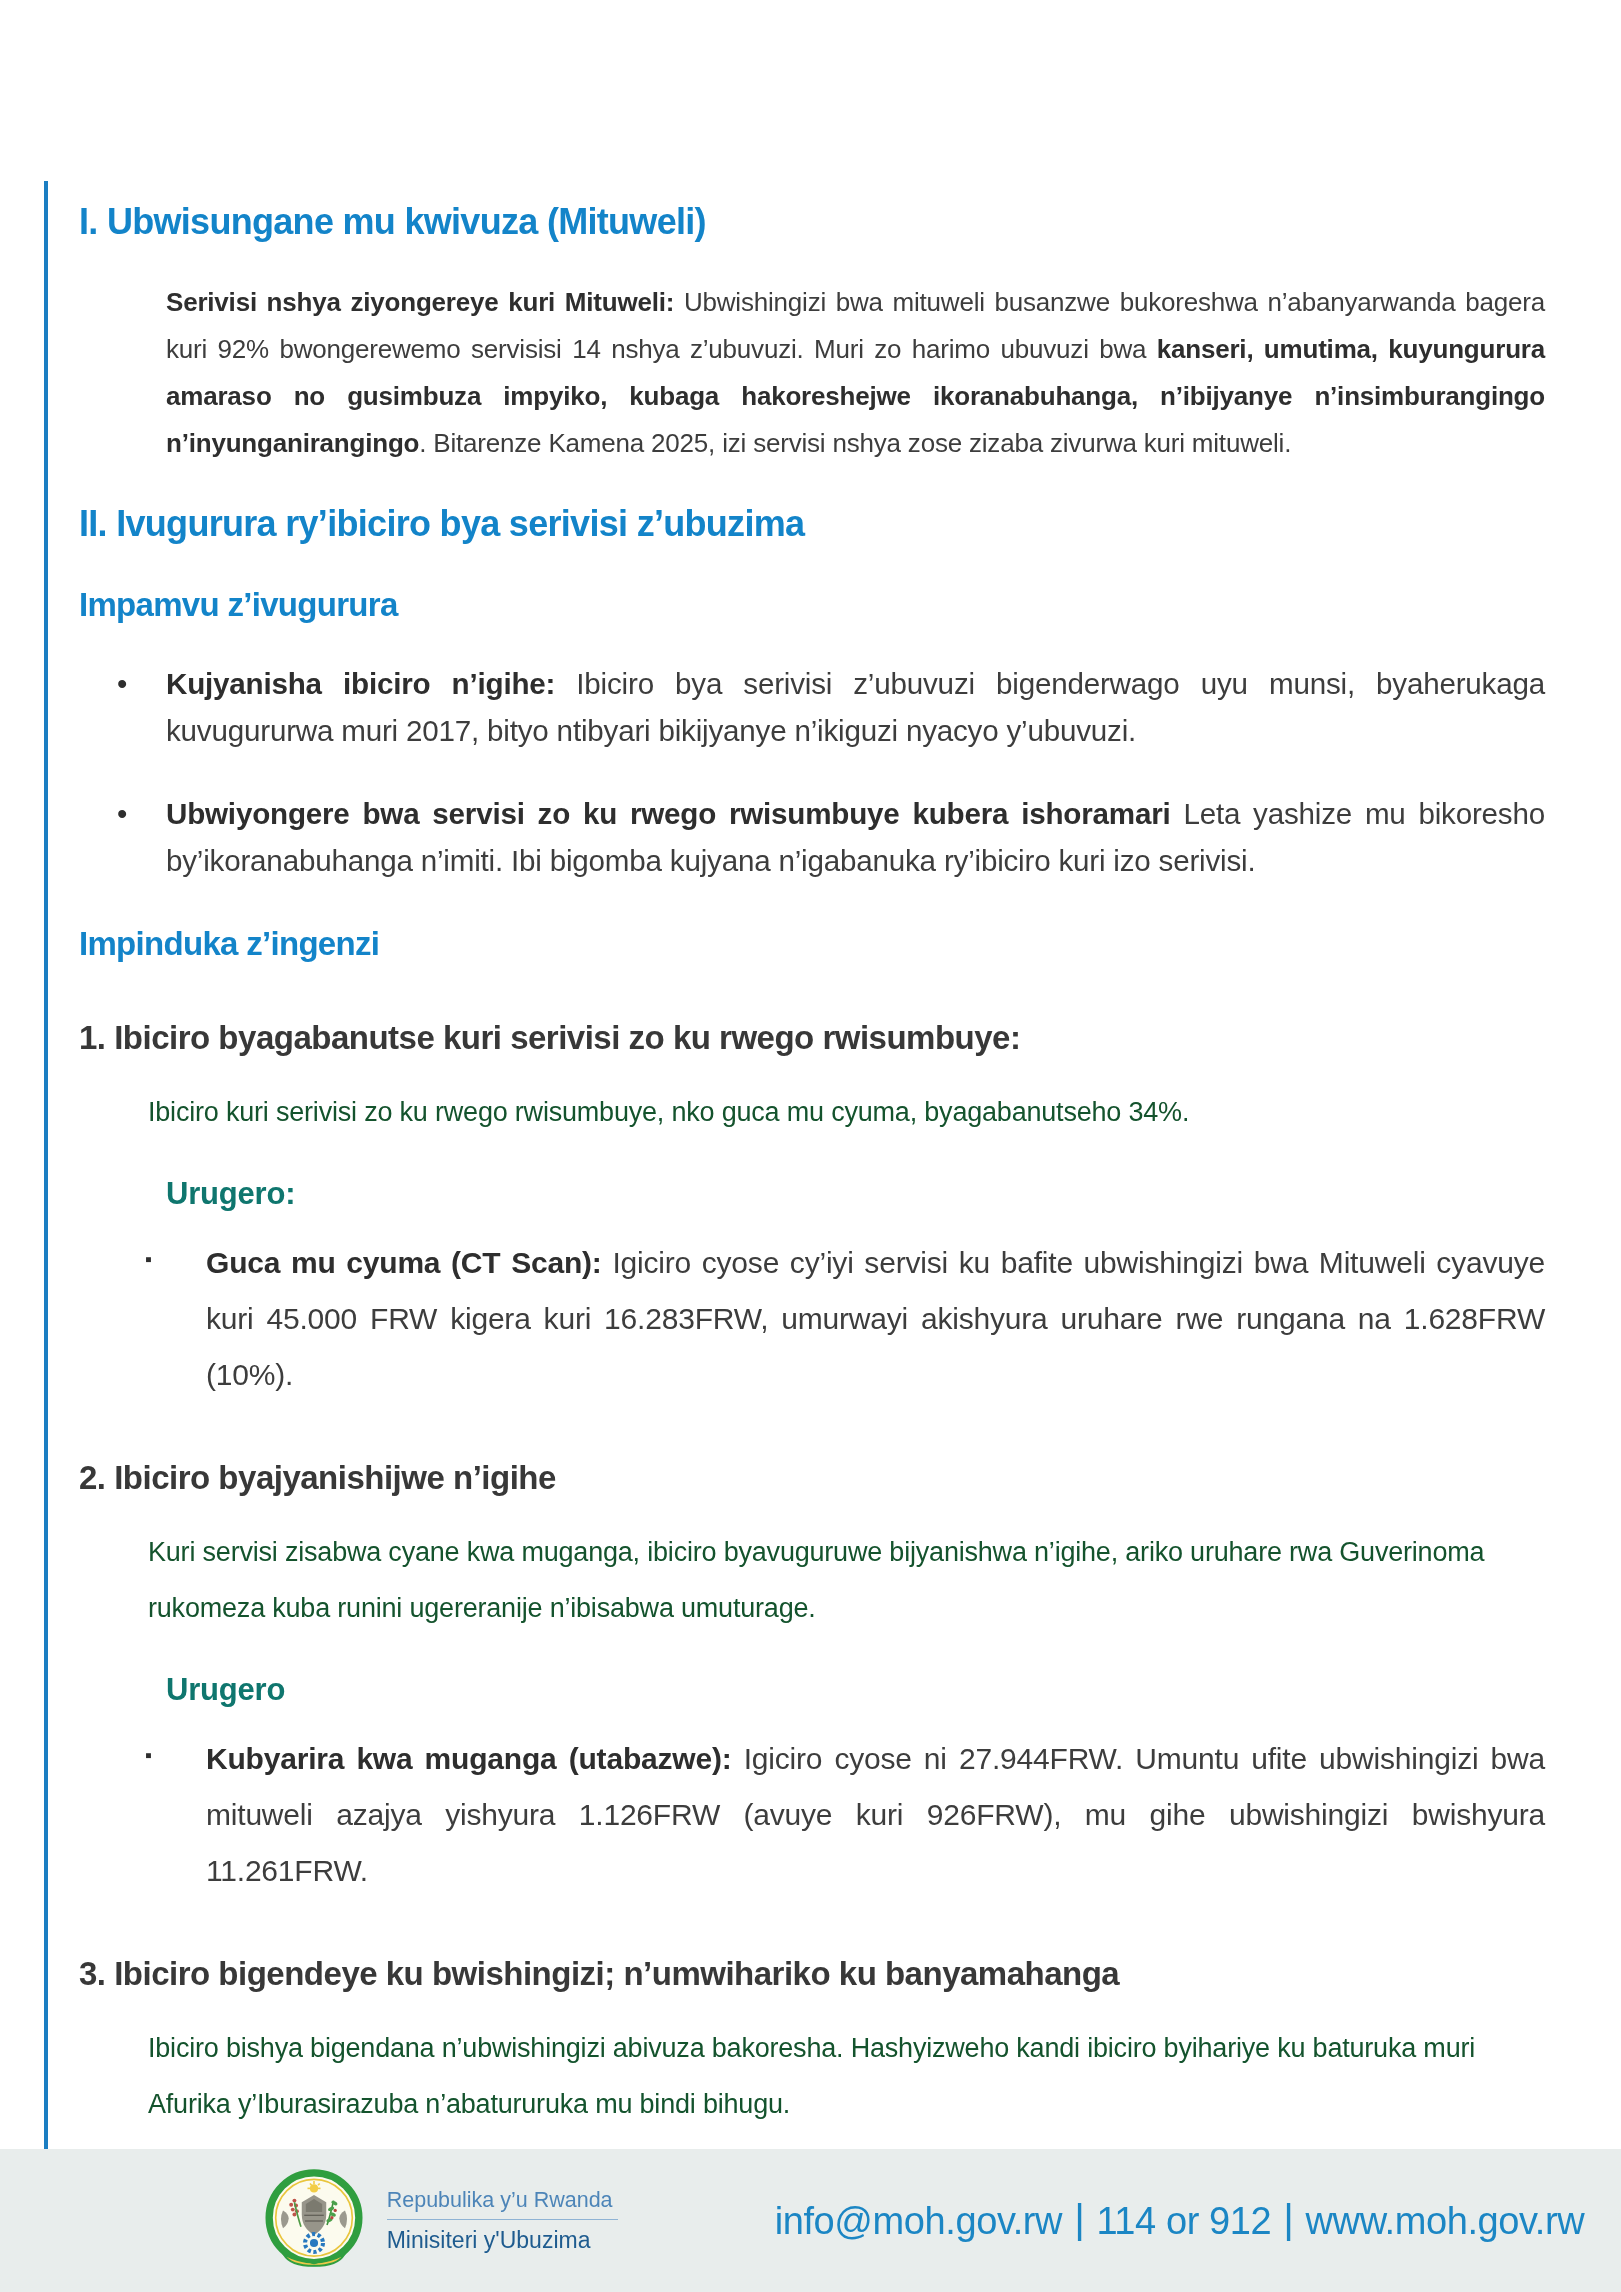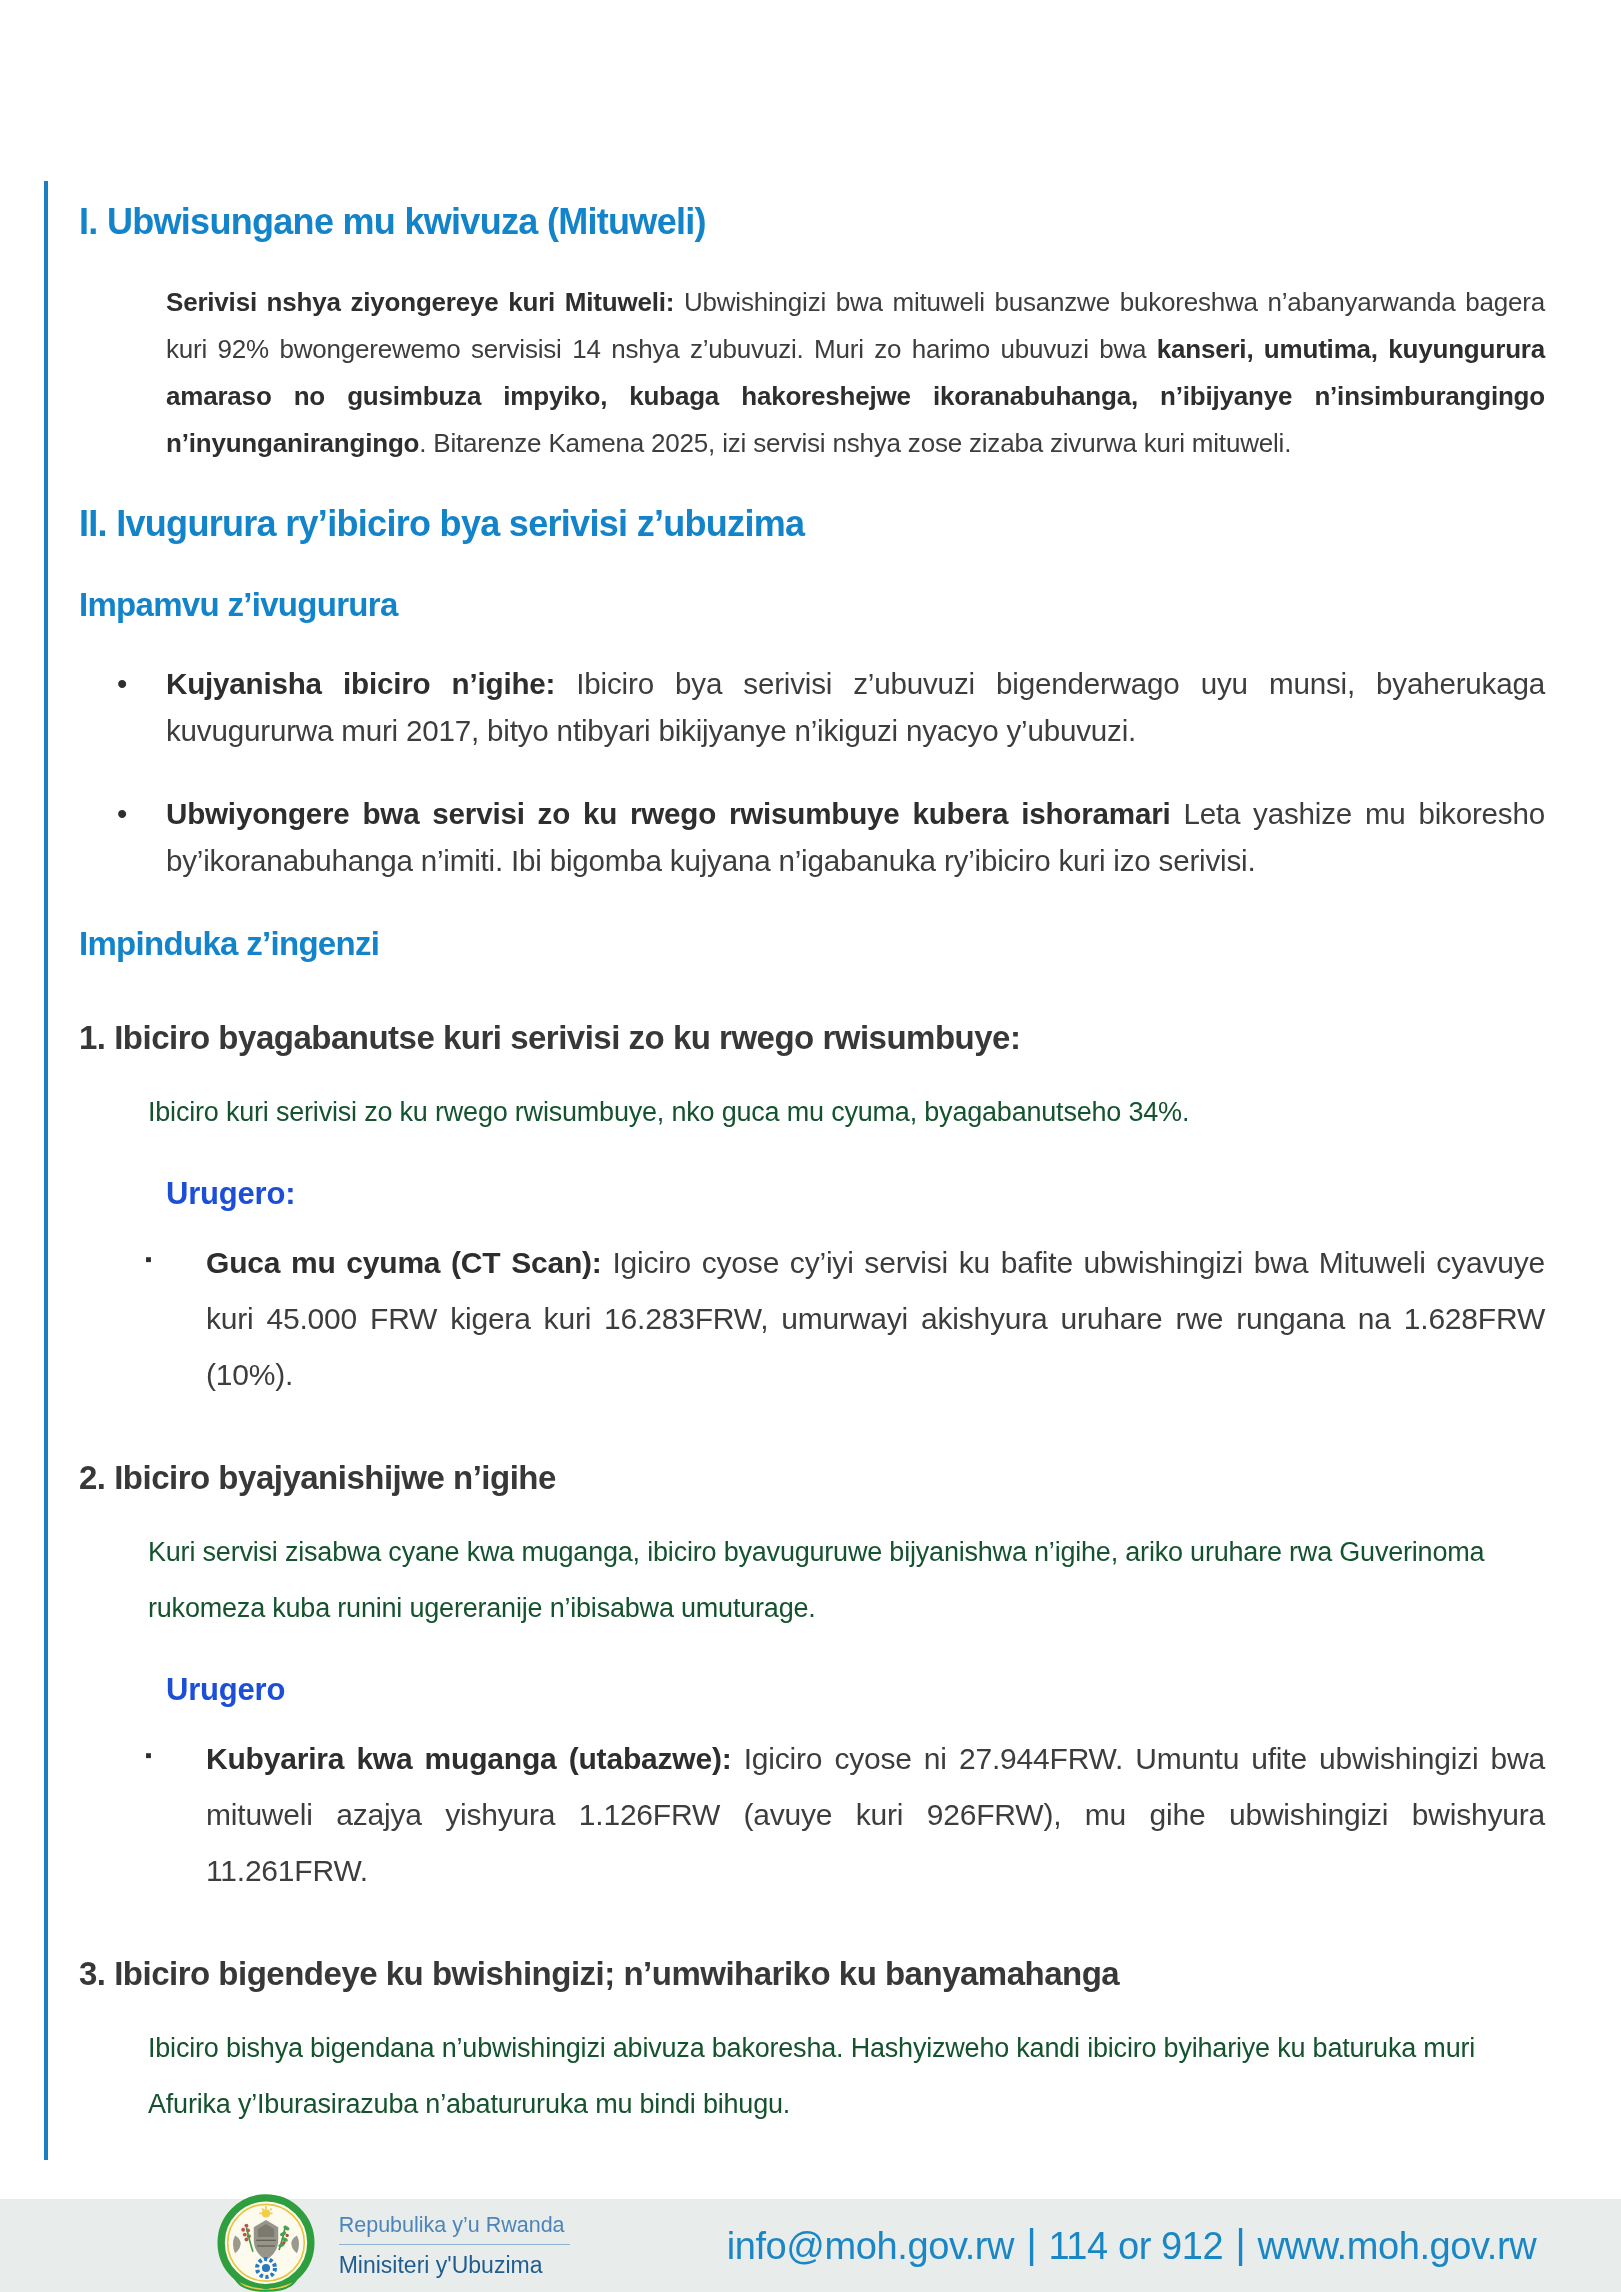--- a/index.html
+++ b/index.html
@@ -59,35 +59,35 @@
     position:absolute;left:-49px;top:0;font-size:29.6px;color:#2e2e2e;
   }
   .num-heading{
     font-size:33px;font-weight:bold;color:#383838;margin:56px 0 0 0;
     letter-spacing:-0.5px;
   }
   .item-para{
     font-size:27px;line-height:56px;color:#14532d;margin:27px 0 0 69px;
   }
   .urugero{
-    font-size:31px;font-weight:bold;color:#1d4ed8;margin:36px 0 0 87px;
+    font-size:31px;font-weight:bold;color:#0f766e;margin:36px 0 0 87px;
   }
   .sub-bullet{
     position:relative;margin:23px 0 0 127px;text-align:justify;
     font-size:30px;line-height:56px;color:#3d3d3d;
   }
   .sub-bullet b{color:#2e2e2e;}
   .sub-bullet .sq-marker{
     position:absolute;left:-61px;top:-3.6px;font-size:19.7px;color:#2e2e2e;
   }
 
   
   .footer{
-    position:absolute;left:0;right:0;bottom:0;height:94px;
-    background:#e8edec;display:flex;align-items:center;
+    position:absolute;left:0;right:0;bottom:0;height:144px;
+    background:#e8edec;display:flex;align-items:center;padding-left:48px;
   }
   .logo-wrap{margin-left:213px;display:flex;align-items:center;}
   .ministry-block{margin-left:19.7px;}
   .gov-name{font-size:21.5px;color:#4d85b8;letter-spacing:0;}
   .ministry-divider{height:1.8px;width:231px;background:#8fb3d4;margin:5.4px 0 6.3px 0;}
   .ministry-name{font-size:23px;font-weight:normal;color:#1f5c8f;letter-spacing:0;}
   .contact{
     margin-left:157px;display:flex;align-items:center;gap:12px;
     font-size:38px;color:#1b86c4;letter-spacing:-0.4px;
   }

